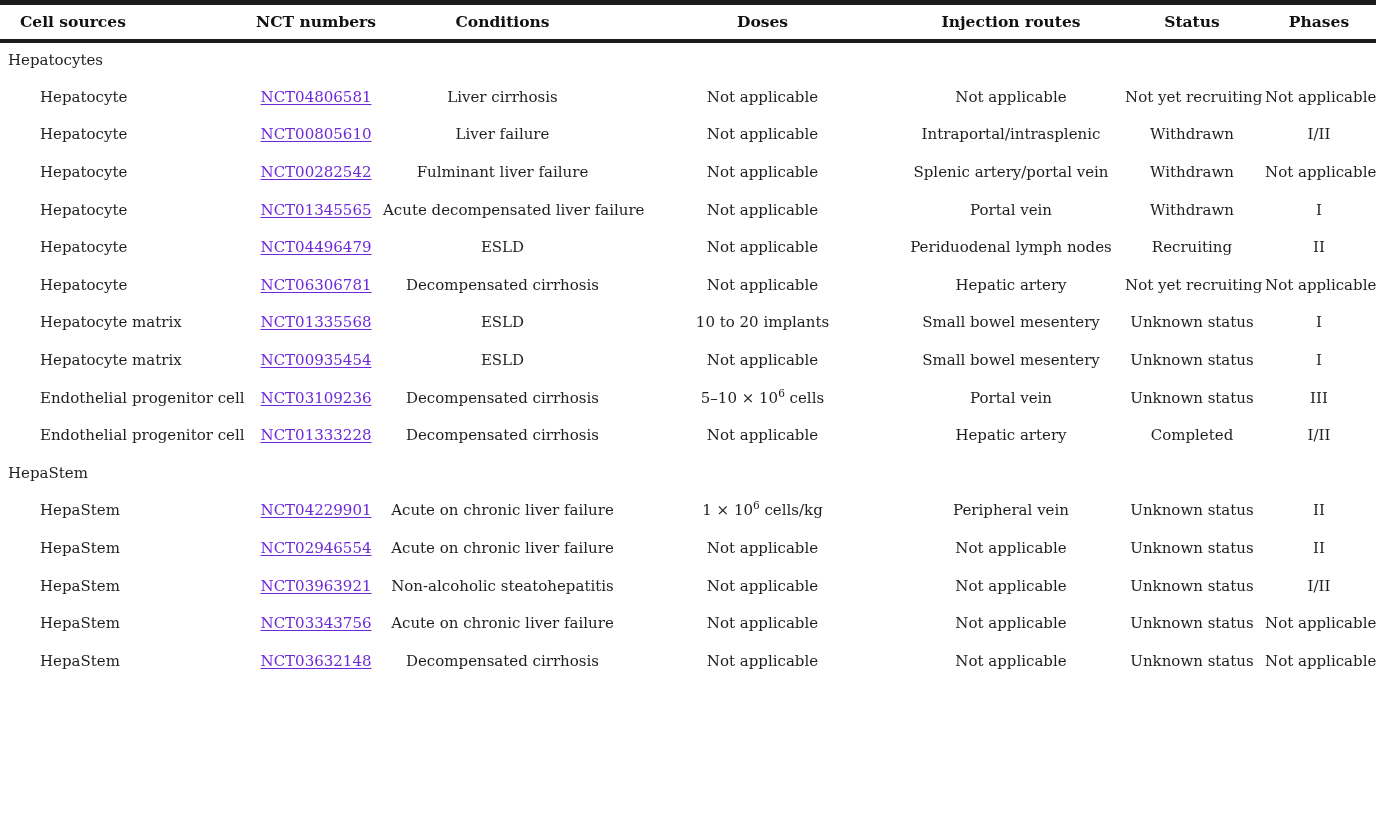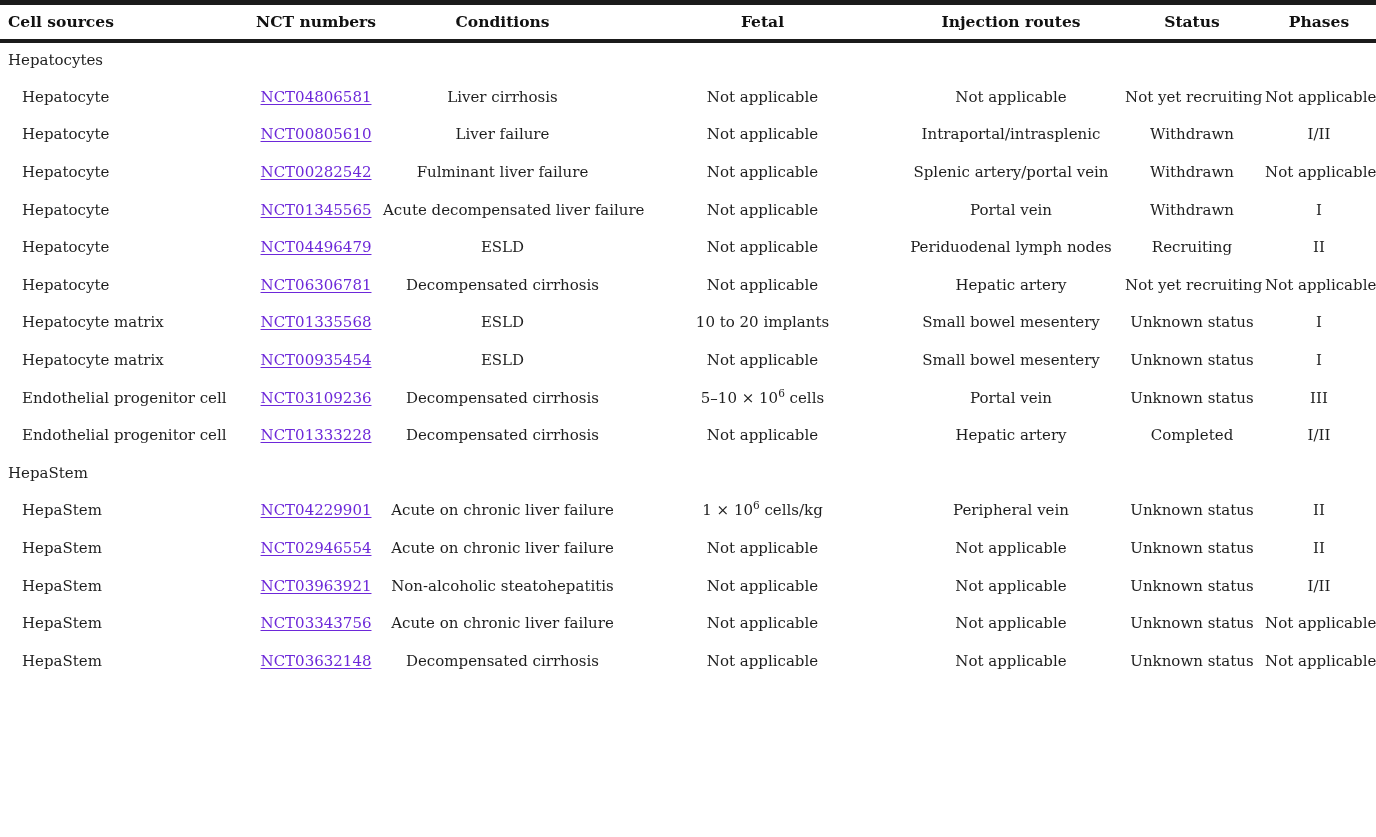--- a/index.html
+++ b/index.html
@@ -33,22 +33,22 @@
     color: #111111;
     border-top: 5px solid #1b1b1b;
     border-bottom: 4px solid #1b1b1b;
   }
   tbody tr {
     height: 37.6px;
     margin-top: 20px;
   }
   .al { text-align: left; }
   .ac { text-align: center; }
-  th.al { padding-left: 8px; }
-  td.cell-source { padding-left: 22px; text-align: left; }
+  th.al { padding-left: 20px; }
+  td.cell-source { padding-left: 40px; text-align: left; }
   td.group-cell { padding-left: 8px; text-align: left; }
   a.nct-link {
     color: #6d28d9;
     text-decoration: underline;
     text-underline-offset: 2px;
   }
   sup {
     font-size: 10.5px;
     line-height: 0;
     vertical-align: super;
@@ -65,21 +65,21 @@
     <col style="width:275px">
     <col style="width:222px">
     <col style="width:140px">
     <col style="width:114px">
   </colgroup>
   <thead>
     <tr>
         <th class="al">Cell sources</th>
         <th class="ac">NCT numbers</th>
         <th class="ac">Conditions</th>
-        <th class="ac">Fetal</th>
+        <th class="ac">Doses</th>
         <th class="ac">Injection routes</th>
         <th class="ac">Status</th>
         <th class="ac">Phases</th>
       </tr>
   </thead>
   <tbody>
       <tr>
         <td colspan="7" class="group-cell">Hepatocytes</td>
       </tr>
       <tr>

